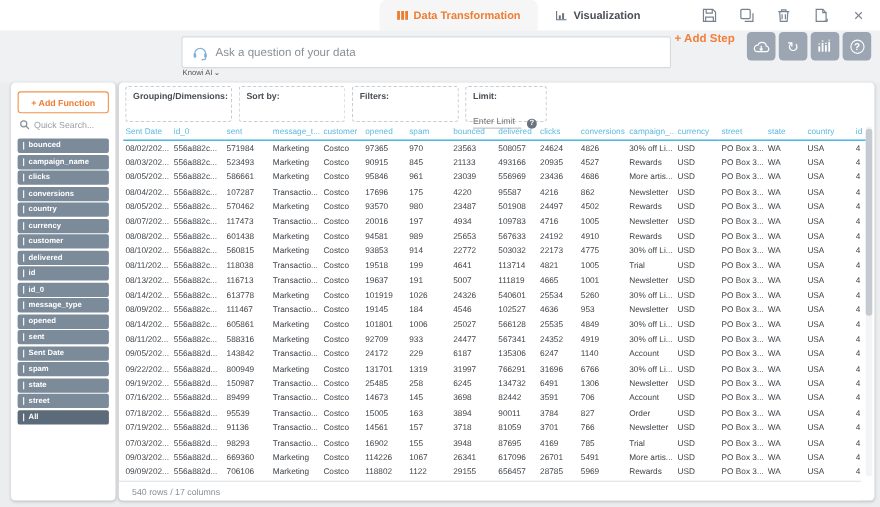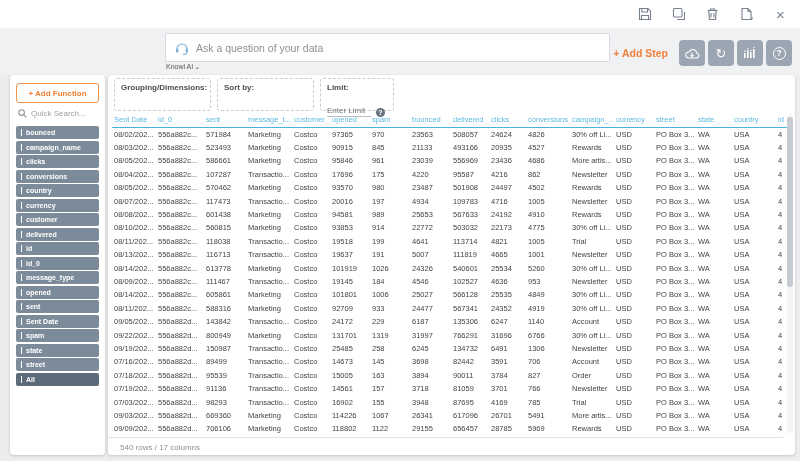--- a/index.html
+++ b/index.html
@@ -16,21 +16,21 @@
   .top-icons .ticon{display:flex;align-items:center;justify-content:center;width:15px;height:15px;}
   .close-glyph{font-size:15px;line-height:15px;color:#78828f;}
 
   
   .toolbar{position:absolute;top:28px;left:0;width:800px;height:47px;background:#f0f1f3;}
   .search-box{position:absolute;left:165px;top:5px;width:445px;height:29px;background:#fff;
     border:1px solid #d7dade;border-radius:2px;display:flex;align-items:center;padding-left:8px;gap:6px;}
   .search-placeholder{font-size:10.5px;color:#8a9097;}
   .knowi{position:absolute;left:166px;top:35px;font-size:7px;color:#555;display:flex;align-items:center;gap:1px;}
   .knowi .chev{font-size:7px;line-height:6px;}
-  .toolbar-right{position:absolute;right:8px;top:12px;display:flex;align-items:center;gap:3px;}
+  .toolbar-right{position:absolute;right:8px;top:1px;display:flex;gap:3px;}
   .add-step{color:#f0813c;font-size:10.5px;font-weight:bold;margin-right:8px;cursor:pointer;white-space:nowrap;}
   .tb-btn{width:26px;height:26px;background:#9ca6b2;border-radius:4px;color:#fff;
     display:flex;align-items:center;justify-content:center;cursor:pointer;}
   .tb-btn .refresh-glyph{font-size:13px;line-height:13px;}
   .tb-btn .help-glyph{width:13px;height:13px;border:1px solid #fff;border-radius:50%;
     font-size:9px;display:flex;align-items:center;justify-content:center;font-weight:bold;}
 
   
   .sidebar{position:absolute;left:10px;top:75px;width:95px;height:380px;background:#fff;
     border-radius:4px;box-shadow:0 1px 3px rgba(0,0,0,.18);}
@@ -68,20 +68,42 @@
 
   .grid-footer{position:absolute;left:0;right:12px;bottom:0;height:18px;border-top:1px solid #e0e3e6;
     font-size:8px;color:#8a9097;padding:5px 0 0 12px;background:#fff;}
 
   svg{display:block;}
 </style>
 </head>
 <body>
 
 <div class="topbar">
+  <div class="tabs">
+    <div class="tab active">
+      <span>
+        <svg width="10" height="10" viewBox="0 0 10 10">
+            <rect x="0" y="1" width="2.6" height="8" fill="#ed7d31"></rect>
+            <rect x="3.7" y="1" width="2.6" height="8" fill="#ed7d31"></rect>
+            <rect x="7.4" y="1" width="2.6" height="8" fill="#ed7d31"></rect>
+          </svg>
+      </span>
+      <span>Data Transformation</span>
+    </div>
+    <div class="tab">
+      <span>
+        <svg width="11" height="10" viewBox="0 0 11 10" fill="none" stroke="#6a7480" stroke-width="1">
+            <path d="M1 1 V9 H10"></path>
+            <rect x="3" y="5" width="1.8" height="3.5" fill="#6a7480" stroke="none"></rect>
+            <rect x="6" y="3" width="1.8" height="5.5" fill="#6a7480" stroke="none"></rect>
+          </svg>
+      </span>
+      <span>Visualization</span>
+    </div>
+  </div>
   <div class="top-icons">
     <span class="ticon">
       <svg width="14" height="14" viewBox="0 0 14 14" fill="none" stroke="#78828f" stroke-width="1.1">
           <path d="M1.5 1.5 H10 L12.5 4 V12.5 H1.5 Z"></path>
           <path d="M4 1.5 V5 H9.5 V1.5"></path>
           <path d="M3.5 12.5 V8.5 H10.5 V12.5"></path>
         </svg>
     </span>
     <span class="ticon">
       <svg width="14" height="14" viewBox="0 0 14 14" fill="none" stroke="#78828f" stroke-width="1.1">
@@ -248,20 +270,23 @@
 </aside>
 
 <main class="main-card">
   <div class="query-row">
     <div class="qbox" style="width:97px">
       <div class="qbox-label">Grouping/Dimensions:</div>
     </div>
     <div class="qbox" style="width:97px">
       <div class="qbox-label">Sort by:</div>
     </div>
+    <div class="qbox" style="width:97px">
+      <div class="qbox-label">Filters:</div>
+    </div>
     <div class="qbox" style="width:74px">
       <div class="qbox-label">Limit:</div>
       <div class="limit-row">
         <input class="limit-input" placeholder="Enter Limit" style="">
         <span class="limit-help">?</span>
       </div>
     </div>
   </div>
 
   <div class="grid-wrap">

